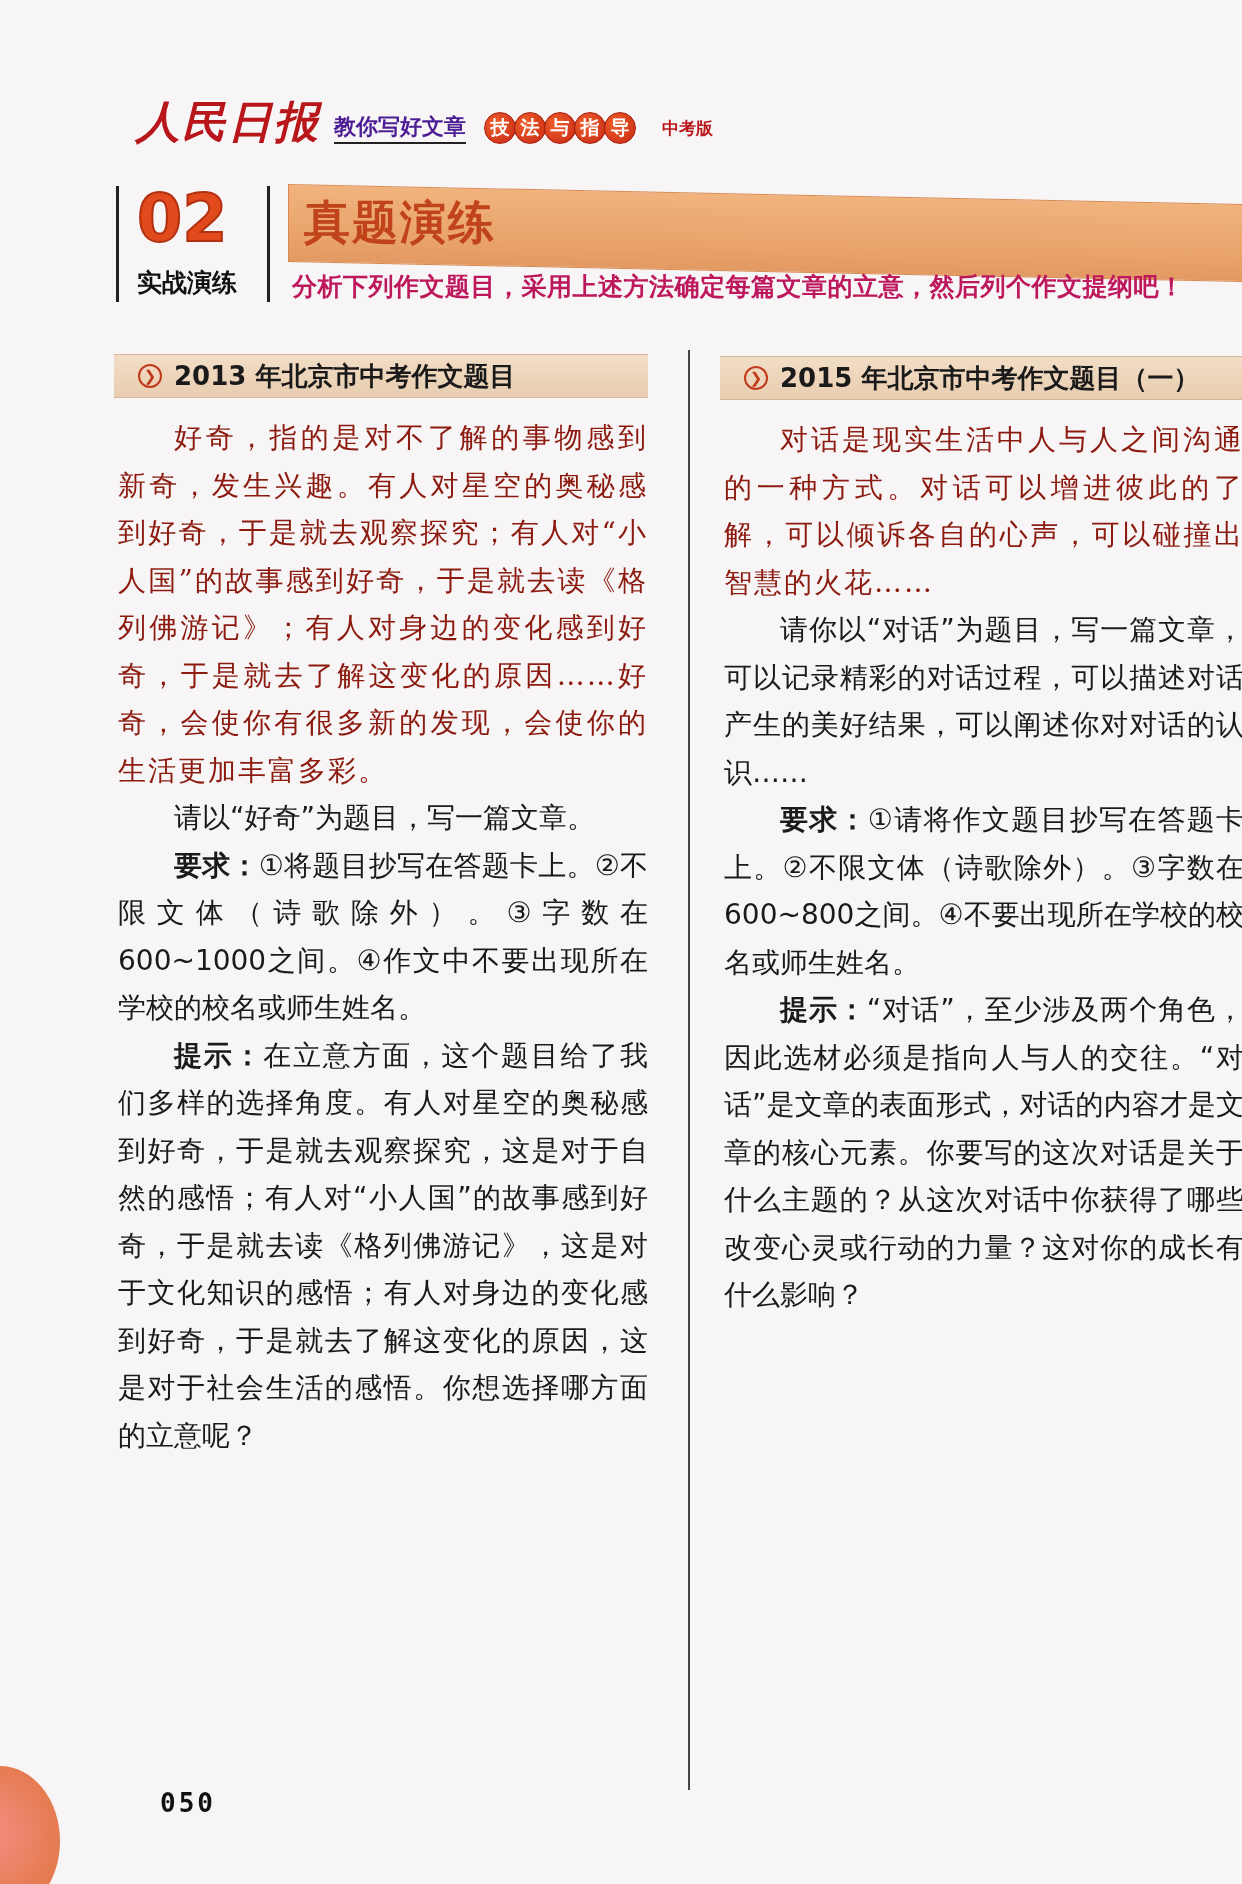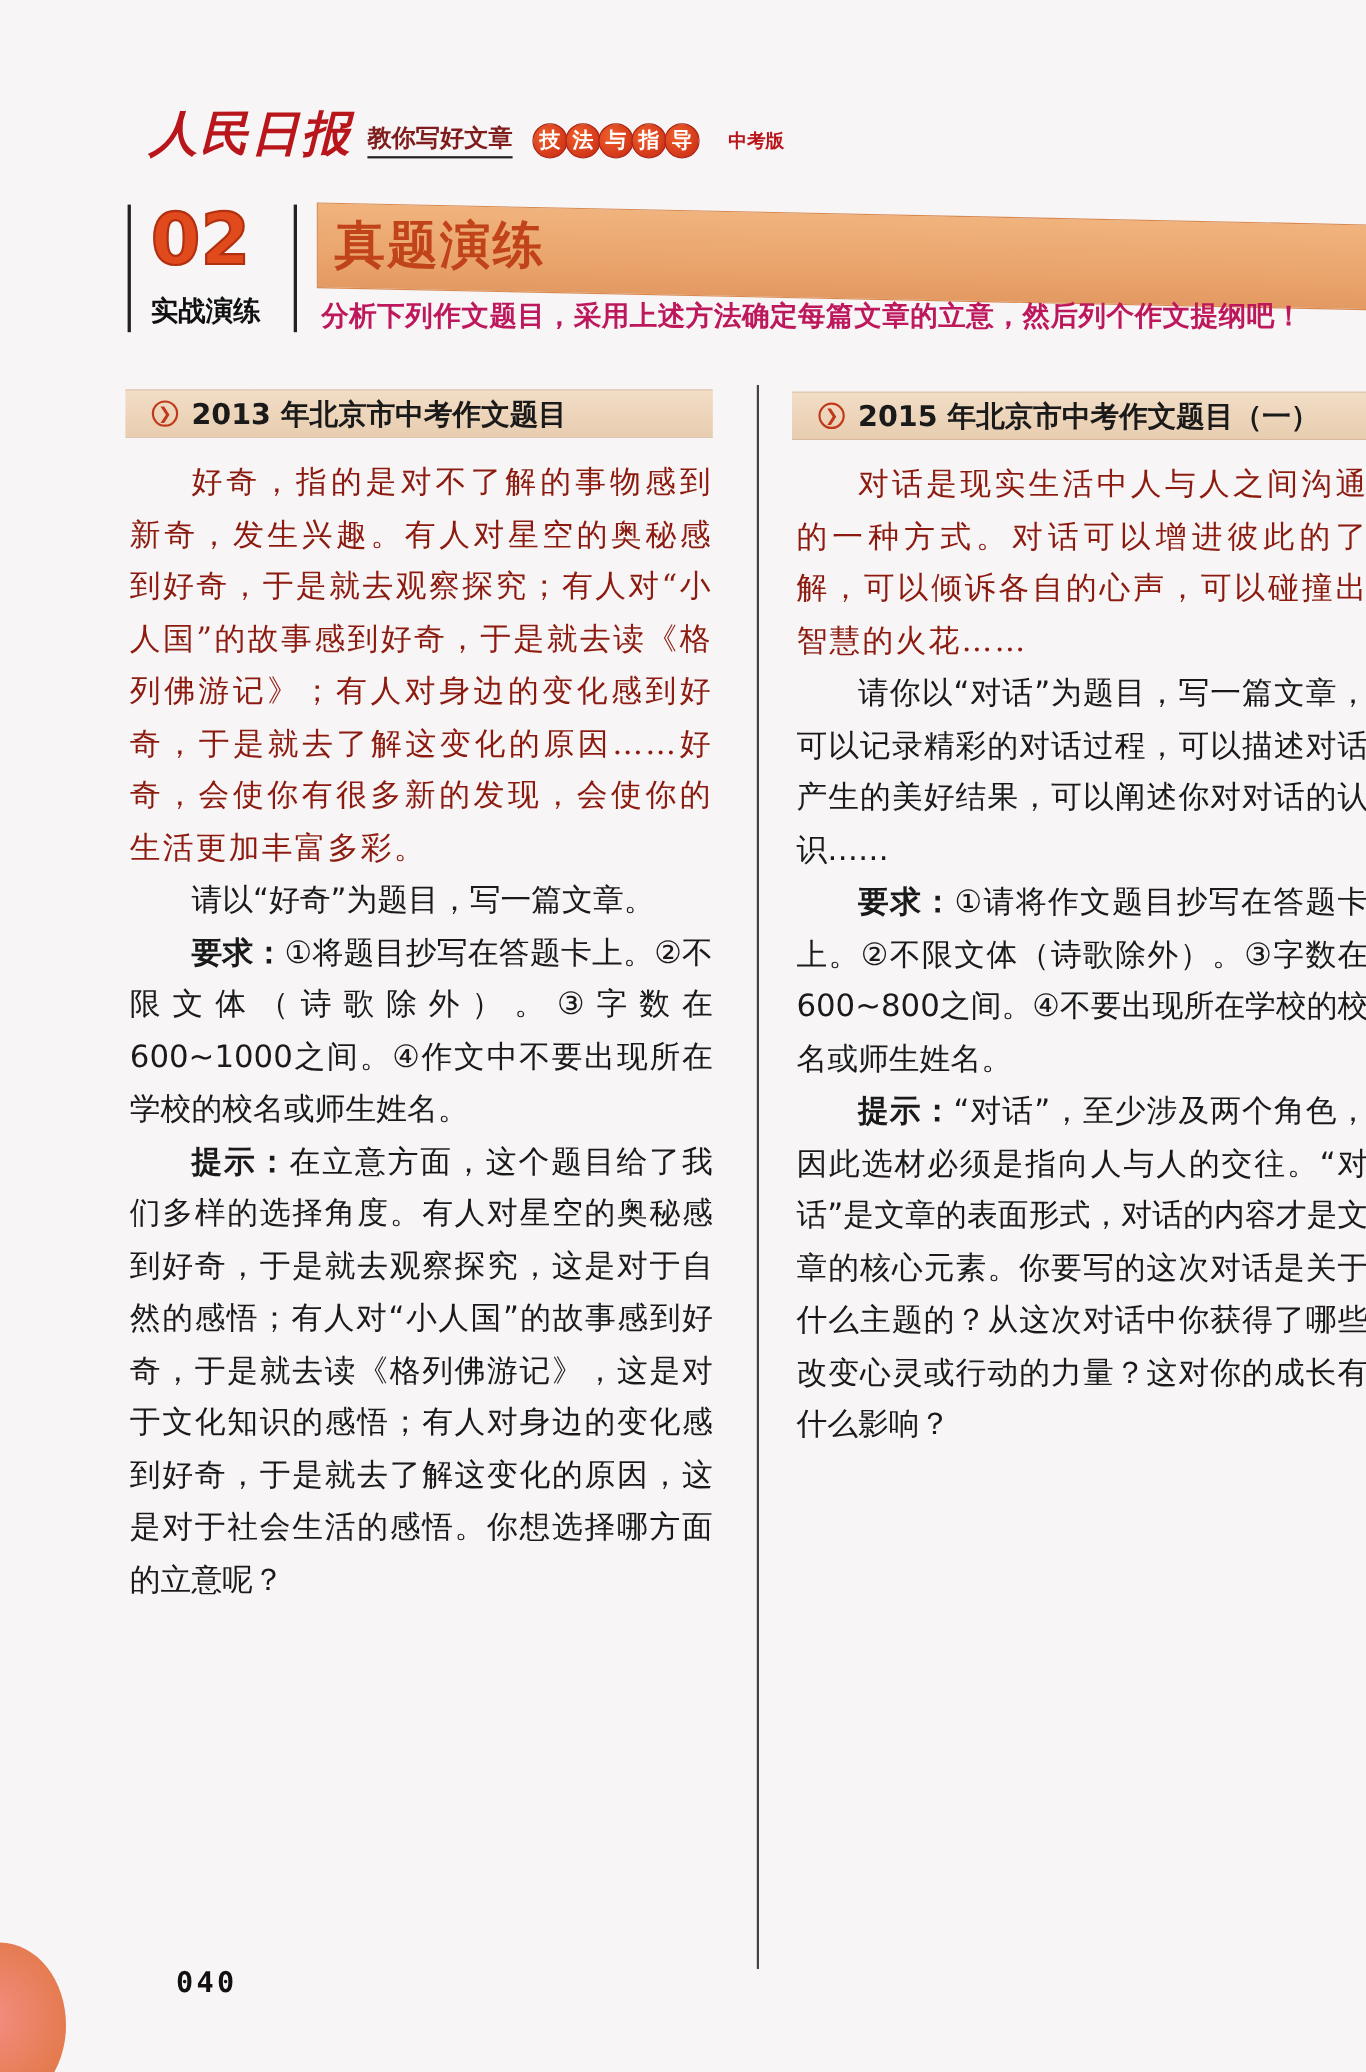--- a/index.html
+++ b/index.html
@@ -5,21 +5,21 @@
     html, body { margin: 0; padding: 0; }
     body {
       width: 1242px; height: 1884px; position: relative; overflow: hidden;
       background: #f7f5f6;
       font-family: "DejaVu Sans", "Liberation Sans", sans-serif;
       color: #1a1a1a;
     }
     
     .runhead { position: absolute; left: 108px; top: 84px; height: 60px; display: flex; align-items: flex-end; margin-left: 28px; }
     .logo { font-family: "DejaVu Serif", serif; font-style: italic; font-weight: bold; font-size: 44px; color: #b8161b; letter-spacing: 2px; line-height: 1; }
-    .teach { font-size: 22px; font-weight: bold; color: #7f1d1d; margin-left: 14px; padding-bottom: 2px; border-bottom: 2px solid #222; line-height: 1.2; }
+    .teach { font-size: 22px; font-weight: bold; color: #4c1d95; margin-left: 14px; padding-bottom: 2px; border-bottom: 2px solid #222; line-height: 1.2; }
     .badges { display: flex; margin-left: 18px; }
     .badge { width: 30px; height: 30px; border-radius: 50%; background: radial-gradient(circle at 35% 35%, #f0602b, #c52612); color: #fff; font-size: 19px; font-weight: bold; display: flex; align-items: center; justify-content: center; margin-right: -2px; border: 1px solid #a61f10; }
     .edition { font-size: 17px; font-weight: bold; color: #b8161b; margin-left: 28px; padding-bottom: 4px; }
 
     
     .secnum-box { position: absolute; left: 116px; top: 186px; width: 148px; height: 116px; border-left: 3px solid #222; border-right: 3px solid #222; }
     .secnum { position: absolute; left: 18px; top: 0px; font-size: 65px; font-weight: bold; color: #e04a1c; line-height: 1; -webkit-text-stroke: 2px #b2300f; }
     .secname { position: absolute; left: 18px; top: 80px; font-size: 25px; font-weight: bold; color: #111; }
     .banner { position: absolute; left: 288px; top: 184px; width: 954px; height: 76px;
       background: linear-gradient(180deg, #f1b37d 0%, #eaa56d 60%, #e39a62 100%);
@@ -88,13 +88,13 @@
     <span class="qicon">❯</span>
     <span class="qtitle">2015 年北京市中考作文题目（一）</span>
   </div>
   <p class="para prompt indent">对话是现实生活中人与人之间沟通的一种方式。对话可以增进彼此的了解，可以倾诉各自的心声，可以碰撞出智慧的火花……</p>
   <p class="para body-text indent">请你以“对话”为题目，写一篇文章，可以记录精彩的对话过程，可以描述对话产生的美好结果，可以阐述你对对话的认识……</p>
   <p class="para body-text indent"><span class="label-bold">要求：</span><span>①请将作文题目抄写在答题卡上。②不限文体（诗歌除外）。③字数在600~800之间。④不要出现所在学校的校名或师生姓名。</span></p>
   <p class="para body-text indent"><span class="label-bold">提示：</span><span>“对话”，至少涉及两个角色，因此选材必须是指向人与人的交往。“对话”是文章的表面形式，对话的内容才是文章的核心元素。你要写的这次对话是关于什么主题的？从这次对话中你获得了哪些改变心灵或行动的力量？这对你的成长有什么影响？</span></p>
 </div>
 
 <div class="thumb"></div>
-<div class="pagenum">040</div>
+<div class="pagenum">050</div>
 
 </body></html>

